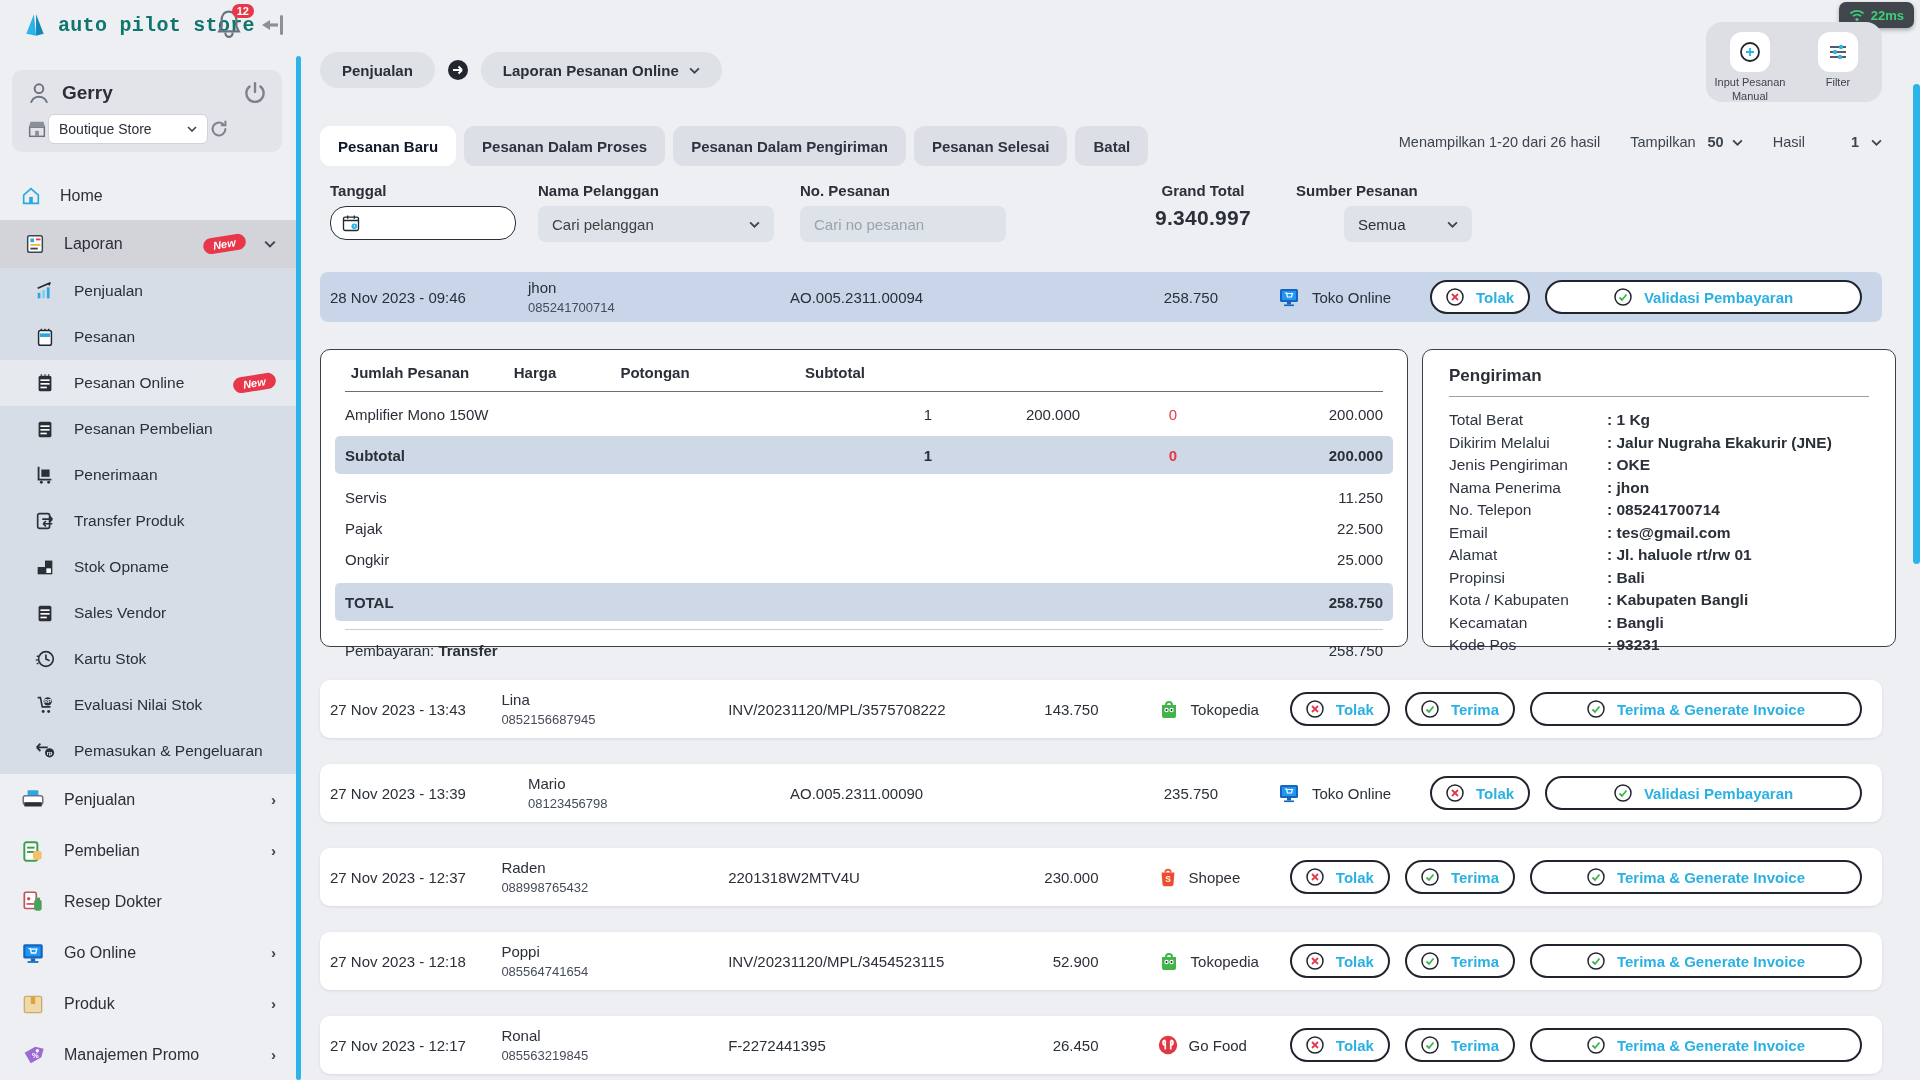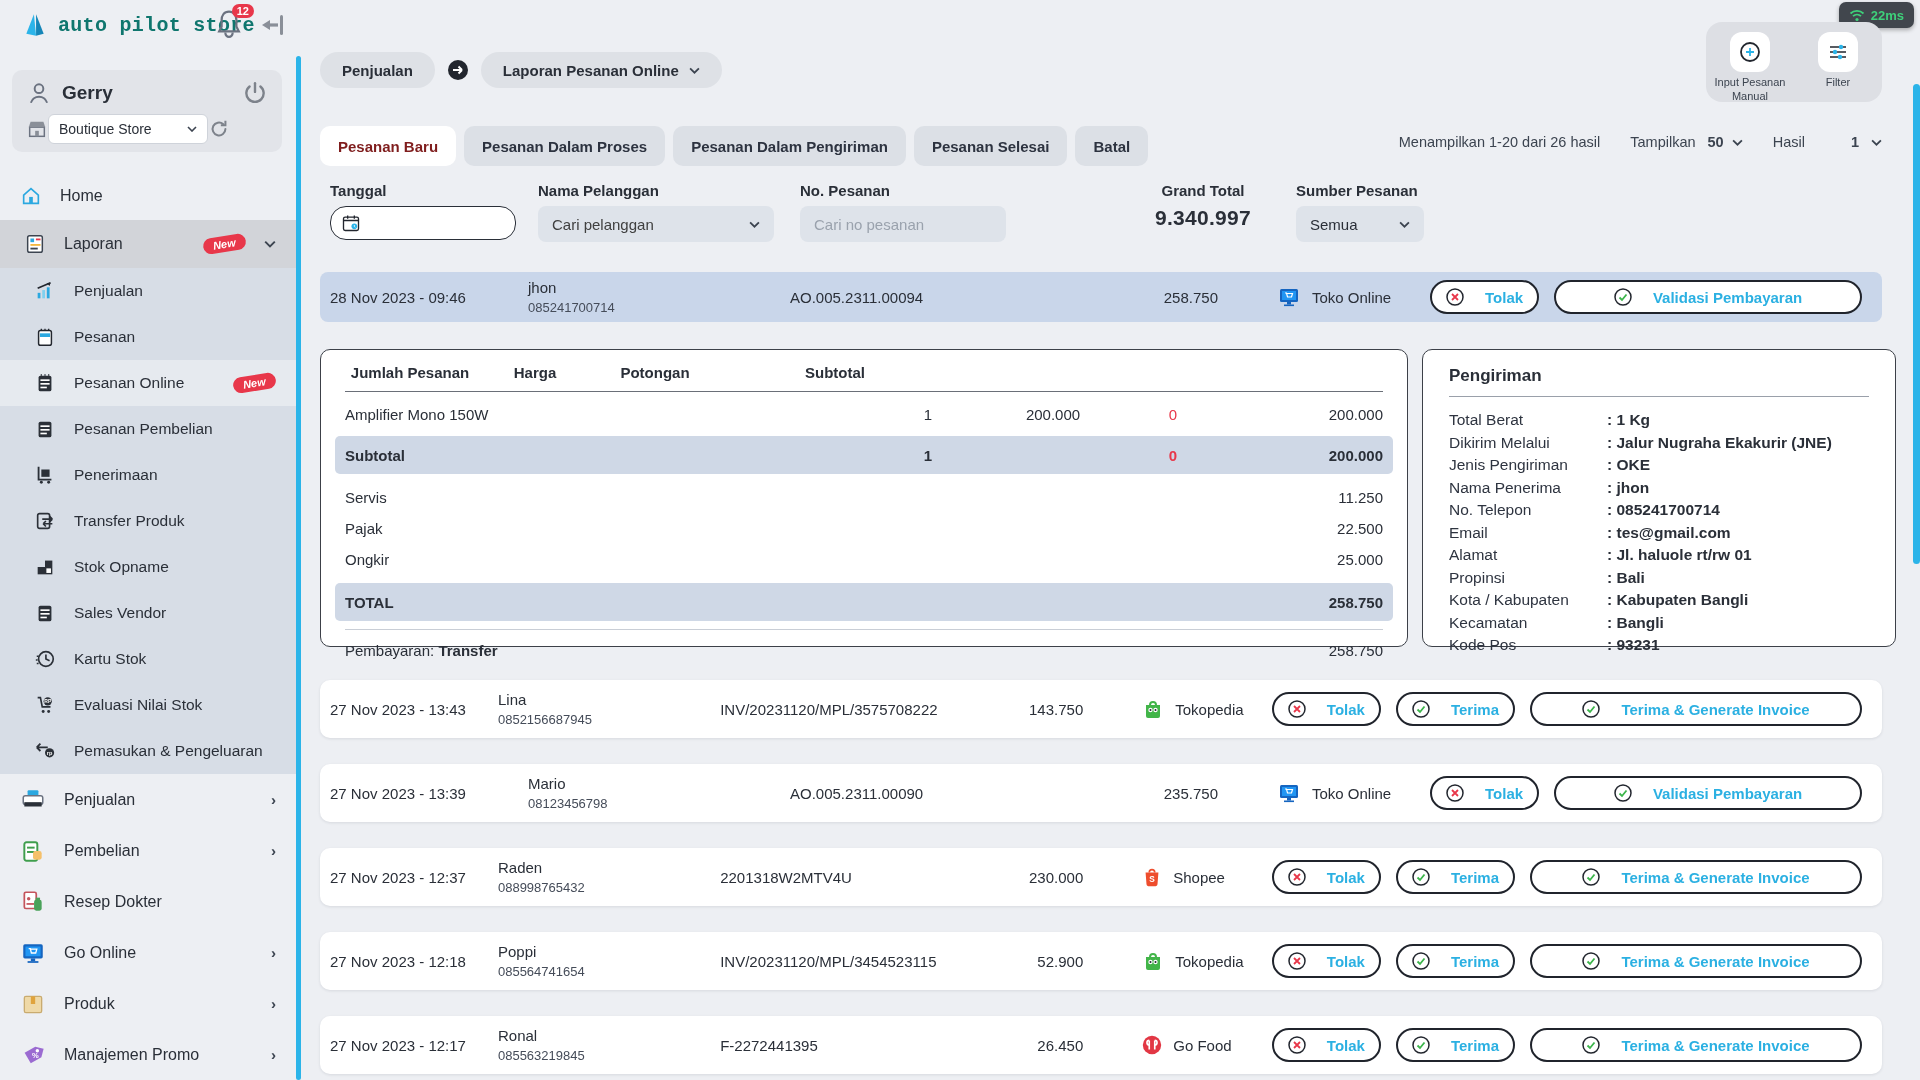--- a/index.html
+++ b/index.html
@@ -60,21 +60,21 @@
   .ta-btn { display:flex; flex-direction:column; align-items:center; width:84px; cursor:pointer; }
   .ta-ic { width:40px; height:40px; background:#fff; border-radius:12px; display:flex; align-items:center; justify-content:center; }
   .ta-lbl { font-size:11px; color:#3c4450; text-align:center; line-height:1.25; margin-top:4px; }
 
   .scrollbar { position:absolute; right:0; top:84px; width:7px; height:480px; background:#2bb4e9; border-radius:4px; }
 
   
   .tabs { position:absolute; left:320px; top:126px; display:flex; gap:8px; }
   .tab { background:#dce0e6; border-radius:10px; height:40px; display:flex; align-items:center; padding:0 18px;
     font-size:15px; font-weight:600; color:#2d3340; cursor:pointer; }
-  .tab.active { background:#fff; color:#7f1d1d; }
+  .tab.active { background:#fff; color:#0f172a; }
   .pag { position:absolute; right:38px; top:134px; display:flex; align-items:center; font-size:14.5px; color:#3c4450; }
   .pag .gap30 { margin-left:30px; } .pag .gap12 { margin-left:12px; } .pag .gap8 { margin-left:8px; }
   .pag .gap40 { margin-left:46px; } .pag b { font-weight:600;text-align:right; }
 
   
   .filters { position:absolute; left:330px; top:182px; display:flex; align-items:flex-start; }
   .f-group { display:flex; flex-direction:column; gap:7px; }
   .f-label { font-size:15px; font-weight:bold; }
   .date-input { width:186px; height:34px; background:#fff; border:1.6px solid #2a2f38; border-radius:16px;
     display:flex; align-items:center; padding:0 10px; cursor:text; }
@@ -93,21 +93,21 @@
   .c-date { width:198px; font-size:15px; }
   .c-who  { width:262px; }
   .c-who .nm { font-size:15px; }
   .c-who .ph { font-size:13px; color:#454c59; margin-top:4px; }
   .c-num  { width:320px; font-size:15px; }
   .c-amt  { width:108px; text-align:right; font-size:15px; }
   .c-src  { width:154px; margin-left:58px; display:flex; align-items:center; gap:10px; font-size:15px; }
   .c-act  { flex:1; display:flex; align-items:center; justify-content:flex-end; gap:15px; }
 
   .btn { background:#fff; border:2px solid #20242c; border-radius:18px; height:34px; display:flex; align-items:center;
-    gap:21px; padding:0 14px; font-size:15px; font-weight:bold; color:#2bb0e2; cursor:pointer;
+    gap:12px; padding:0 14px; font-size:15px; font-weight:bold; color:#2bb0e2; cursor:pointer;
     font-family:"Liberation Sans", sans-serif; white-space:nowrap; }
   .btn-validasi { flex:1; max-width:452px; justify-content:center; }
   .btn-tgi { padding:0 20px; }
 
   
   .panel { position:absolute; top:349px; background:#fff; border:1px solid #3c4048; border-radius:10px; }
   .panel-left { left:320px; width:1088px; height:298px; padding:14px 24px 0 24px; }
   .panel-right { left:1422px; width:474px; height:298px; padding:16px 26px 0 26px; }
 
   .t-head { display:flex; align-items:center; font-size:15px; font-weight:bold; padding-bottom:10px;
@@ -475,21 +475,21 @@
   <div class="f-group" style="width:320px;">
     <span class="f-label">No. Pesanan</span>
     <input class="txtin" style="width: 206px;" placeholder="Cari no pesanan">
   </div>
   <div class="f-group" style="width:166px; align-items:center; text-align:center;">
     <span class="f-label">Grand Total</span>
     <span class="gt-value">9.340.997</span>
   </div>
   <div class="f-group" style="margin-left:10px;">
     <span class="f-label">Sumber Pesanan</span>
-    <div class="sel" style="width:128px;">
+    <div class="sel" style="width:128px;margin-left:48px;">
       <span>Semua</span>
       <svg width="11" height="7" viewBox="0 0 10 6">
           <path d="M1 1l4 4 4-4" fill="none" stroke="#3c4450" stroke-width="1.6"></path>
         </svg>
     </div>
   </div>
 </div>
 
 <div class="order-row sel" style="top:272px;">
   <div class="c-date">28 Nov 2023 - 09:46</div>

